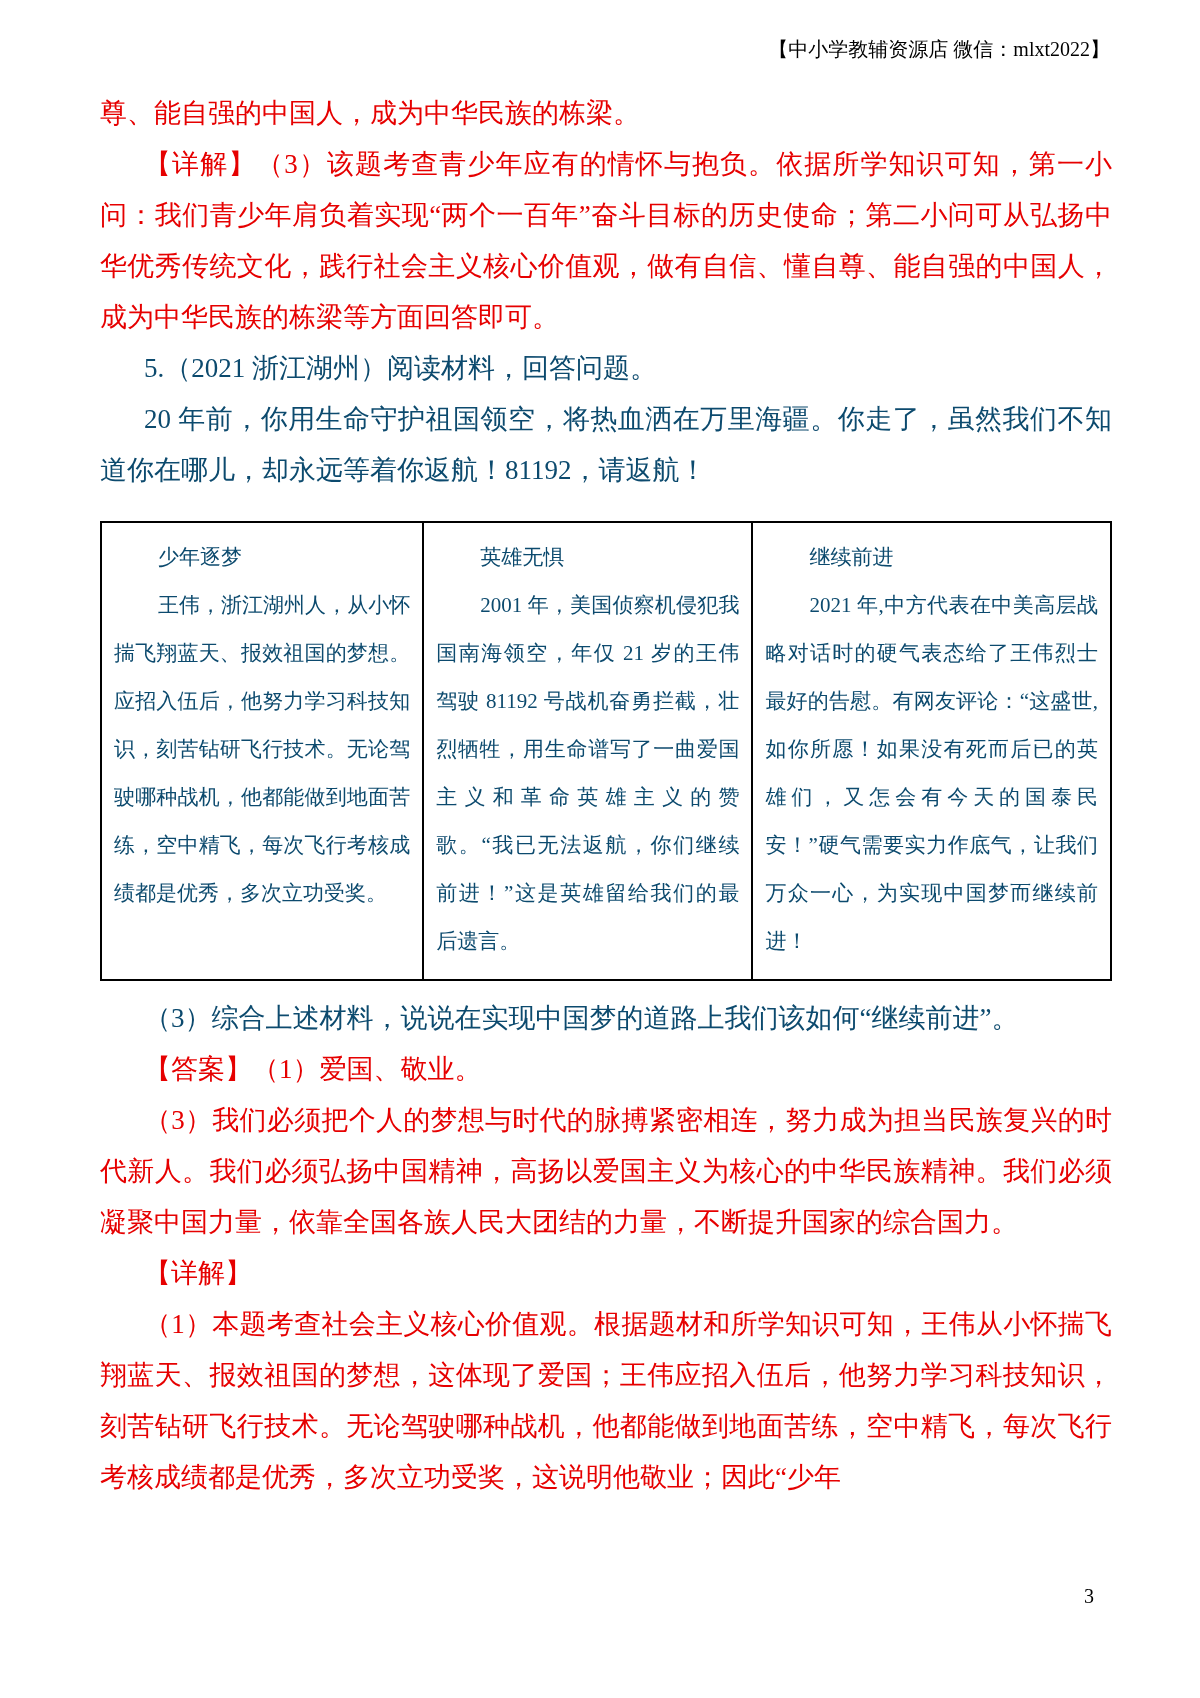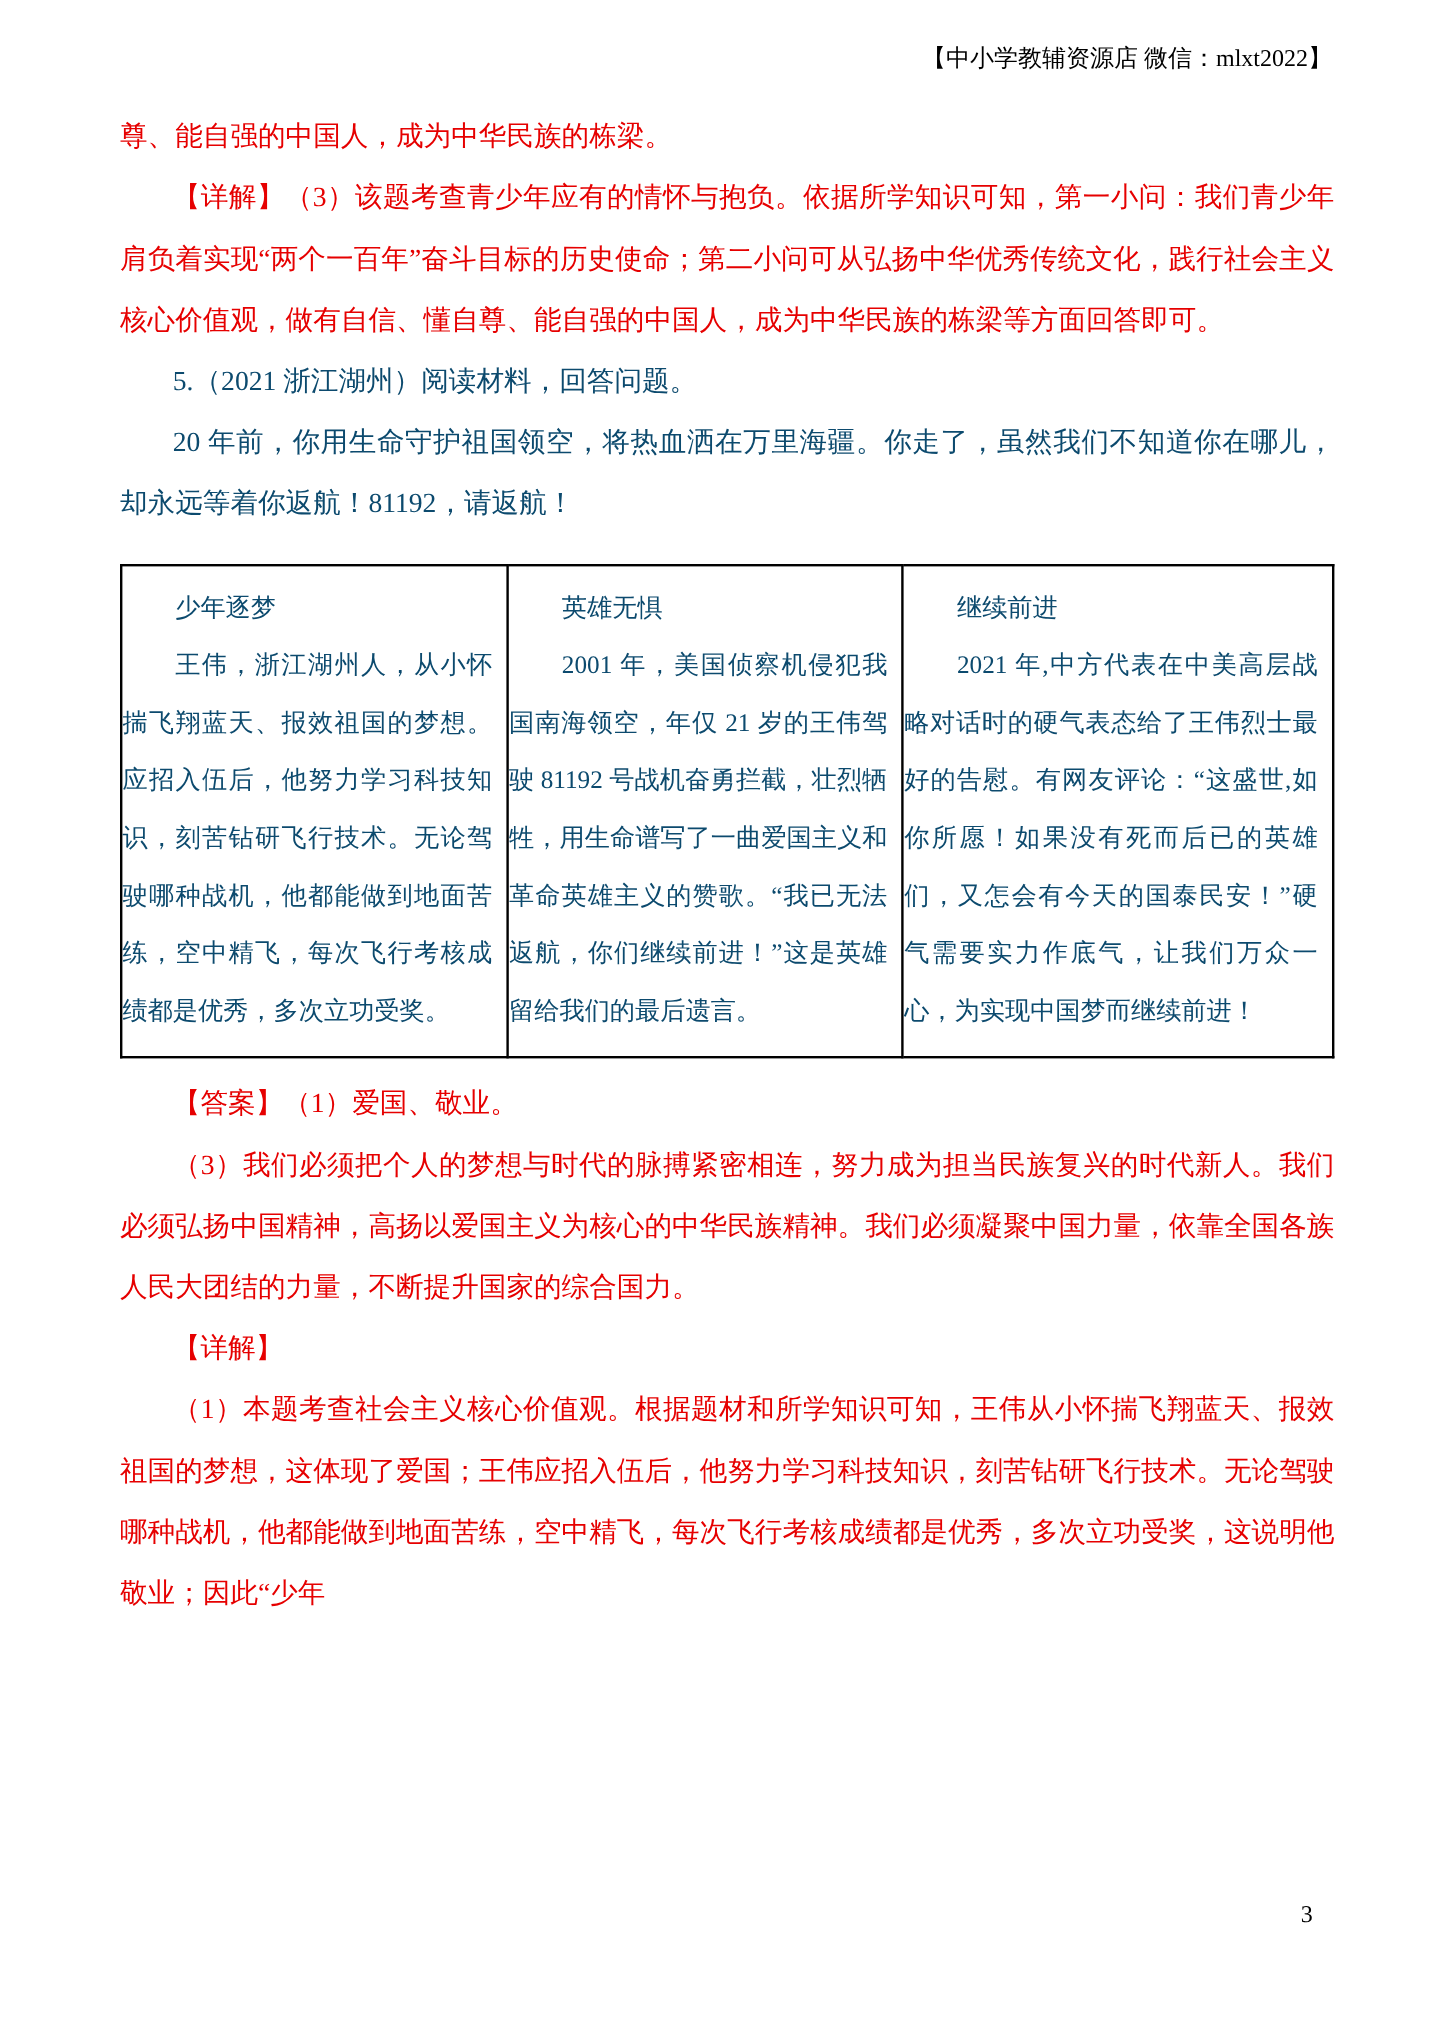--- a/index.html
+++ b/index.html
@@ -18,39 +18,39 @@
     text-align:right;
     font-size:20px;
     line-height:26px;
     color:#000;
   }
   .content {
     margin:26px 88px 0 100px;
   }
   .content p {
     margin:0;
-    font-size:23px;
+    font-size:27px;
     line-height:51px;
     text-align:justify;
     text-align-last:left;
   }
   .indent { text-indent:44px; }
   .red { color:var(--answer-red,#e60000); }
   .black { color:#0c4a6e; }
   table.material-table {
     width:100%;
     border-collapse:collapse;
     table-layout:fixed;
     margin-top:25px;
     margin-bottom:12px;
   }
   table.material-table td {
     border:2px solid #000;
     vertical-align:top;
-    padding:10px 12px 14px 0;
+    padding:10px 12px 14px 12px;
   }
   table.material-table p {
     font-size:21px;
     line-height:48px;
     text-align:justify;
     text-align-last:left;
   }
   .cell-title { text-indent:44px; }
   .cell-body  { text-indent:44px; }
   .page-number {
@@ -96,20 +96,21 @@
           <p class="cell-body black">2001 年，美国侦察机侵犯我国南海领空，年仅 21 岁的王伟驾驶 81192 号战机奋勇拦截，壮烈牺牲，用生命谱写了一曲爱国主义和革命英雄主义的赞歌。“我已无法返航，你们继续前进！”这是英雄留给我们的最后遗言。</p>
         </td>
         <td>
           <p class="cell-title black">继续前进</p>
           <p class="cell-body black">2021 年,中方代表在中美高层战略对话时的硬气表态给了王伟烈士最好的告慰。有网友评论：“这盛世,如你所愿！如果没有死而后已的英雄们，又怎会有今天的国泰民安！”硬气需要实力作底气，让我们万众一心，为实现中国梦而继续前进！</p>
         </td>
       </tr>
     </tbody>
       </table>
 
+    <p class="black indent">（3）综合上述材料，说说在实现中国梦的道路上我们该如何“继续前进”。</p>
 
     <p class="red indent">【答案】（1）爱国、敬业。</p>
     <p class="red indent">（3）我们必须把个人的梦想与时代的脉搏紧密相连，努力成为担当民族复兴的时代新人。我们必须弘扬中国精神，高扬以爱国主义为核心的中华民族精神。我们必须凝聚中国力量，依靠全国各族人民大团结的力量，不断提升国家的综合国力。</p>
 
     <p class="red indent">【详解】</p>
     <p class="red indent">（1）本题考查社会主义核心价值观。根据题材和所学知识可知，王伟从小怀揣飞翔蓝天、报效祖国的梦想，这体现了爱国；王伟应招入伍后，他努力学习科技知识，刻苦钻研飞行技术。无论驾驶哪种战机，他都能做到地面苦练，空中精飞，每次飞行考核成绩都是优秀，多次立功受奖，这说明他敬业；因此“少年</p>
 
   </div>
 
   <div class="page-number">3</div>

